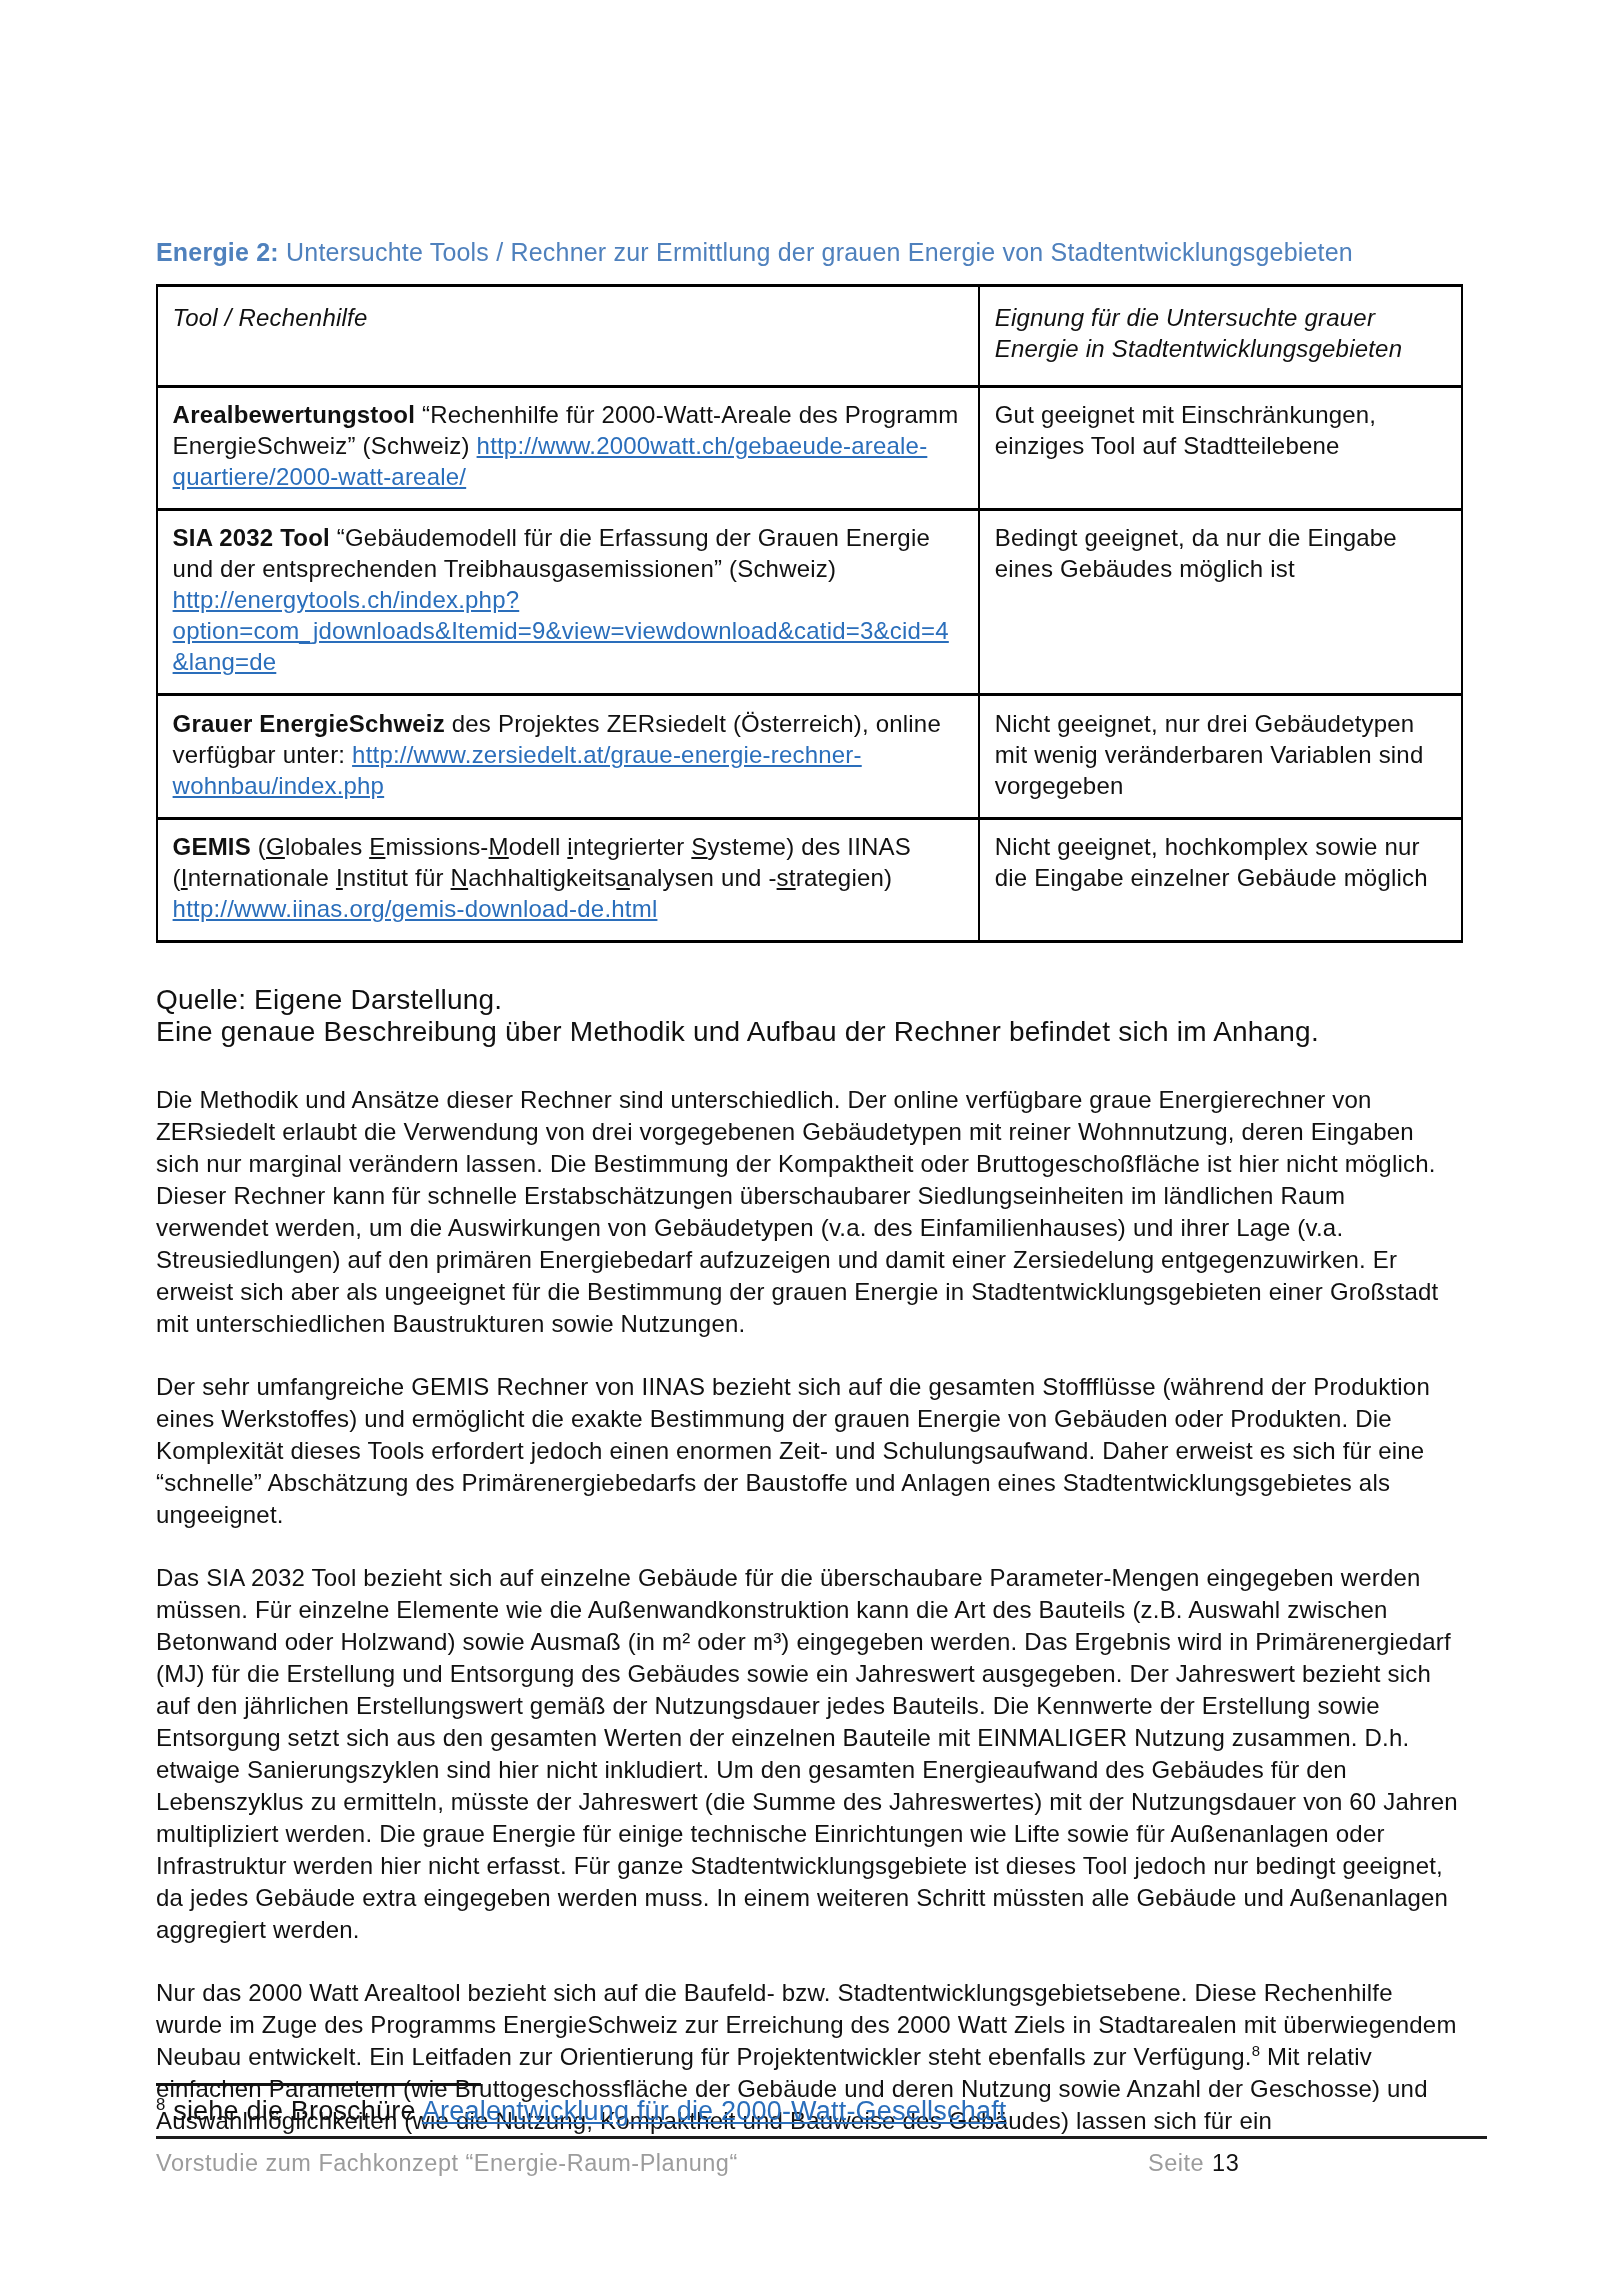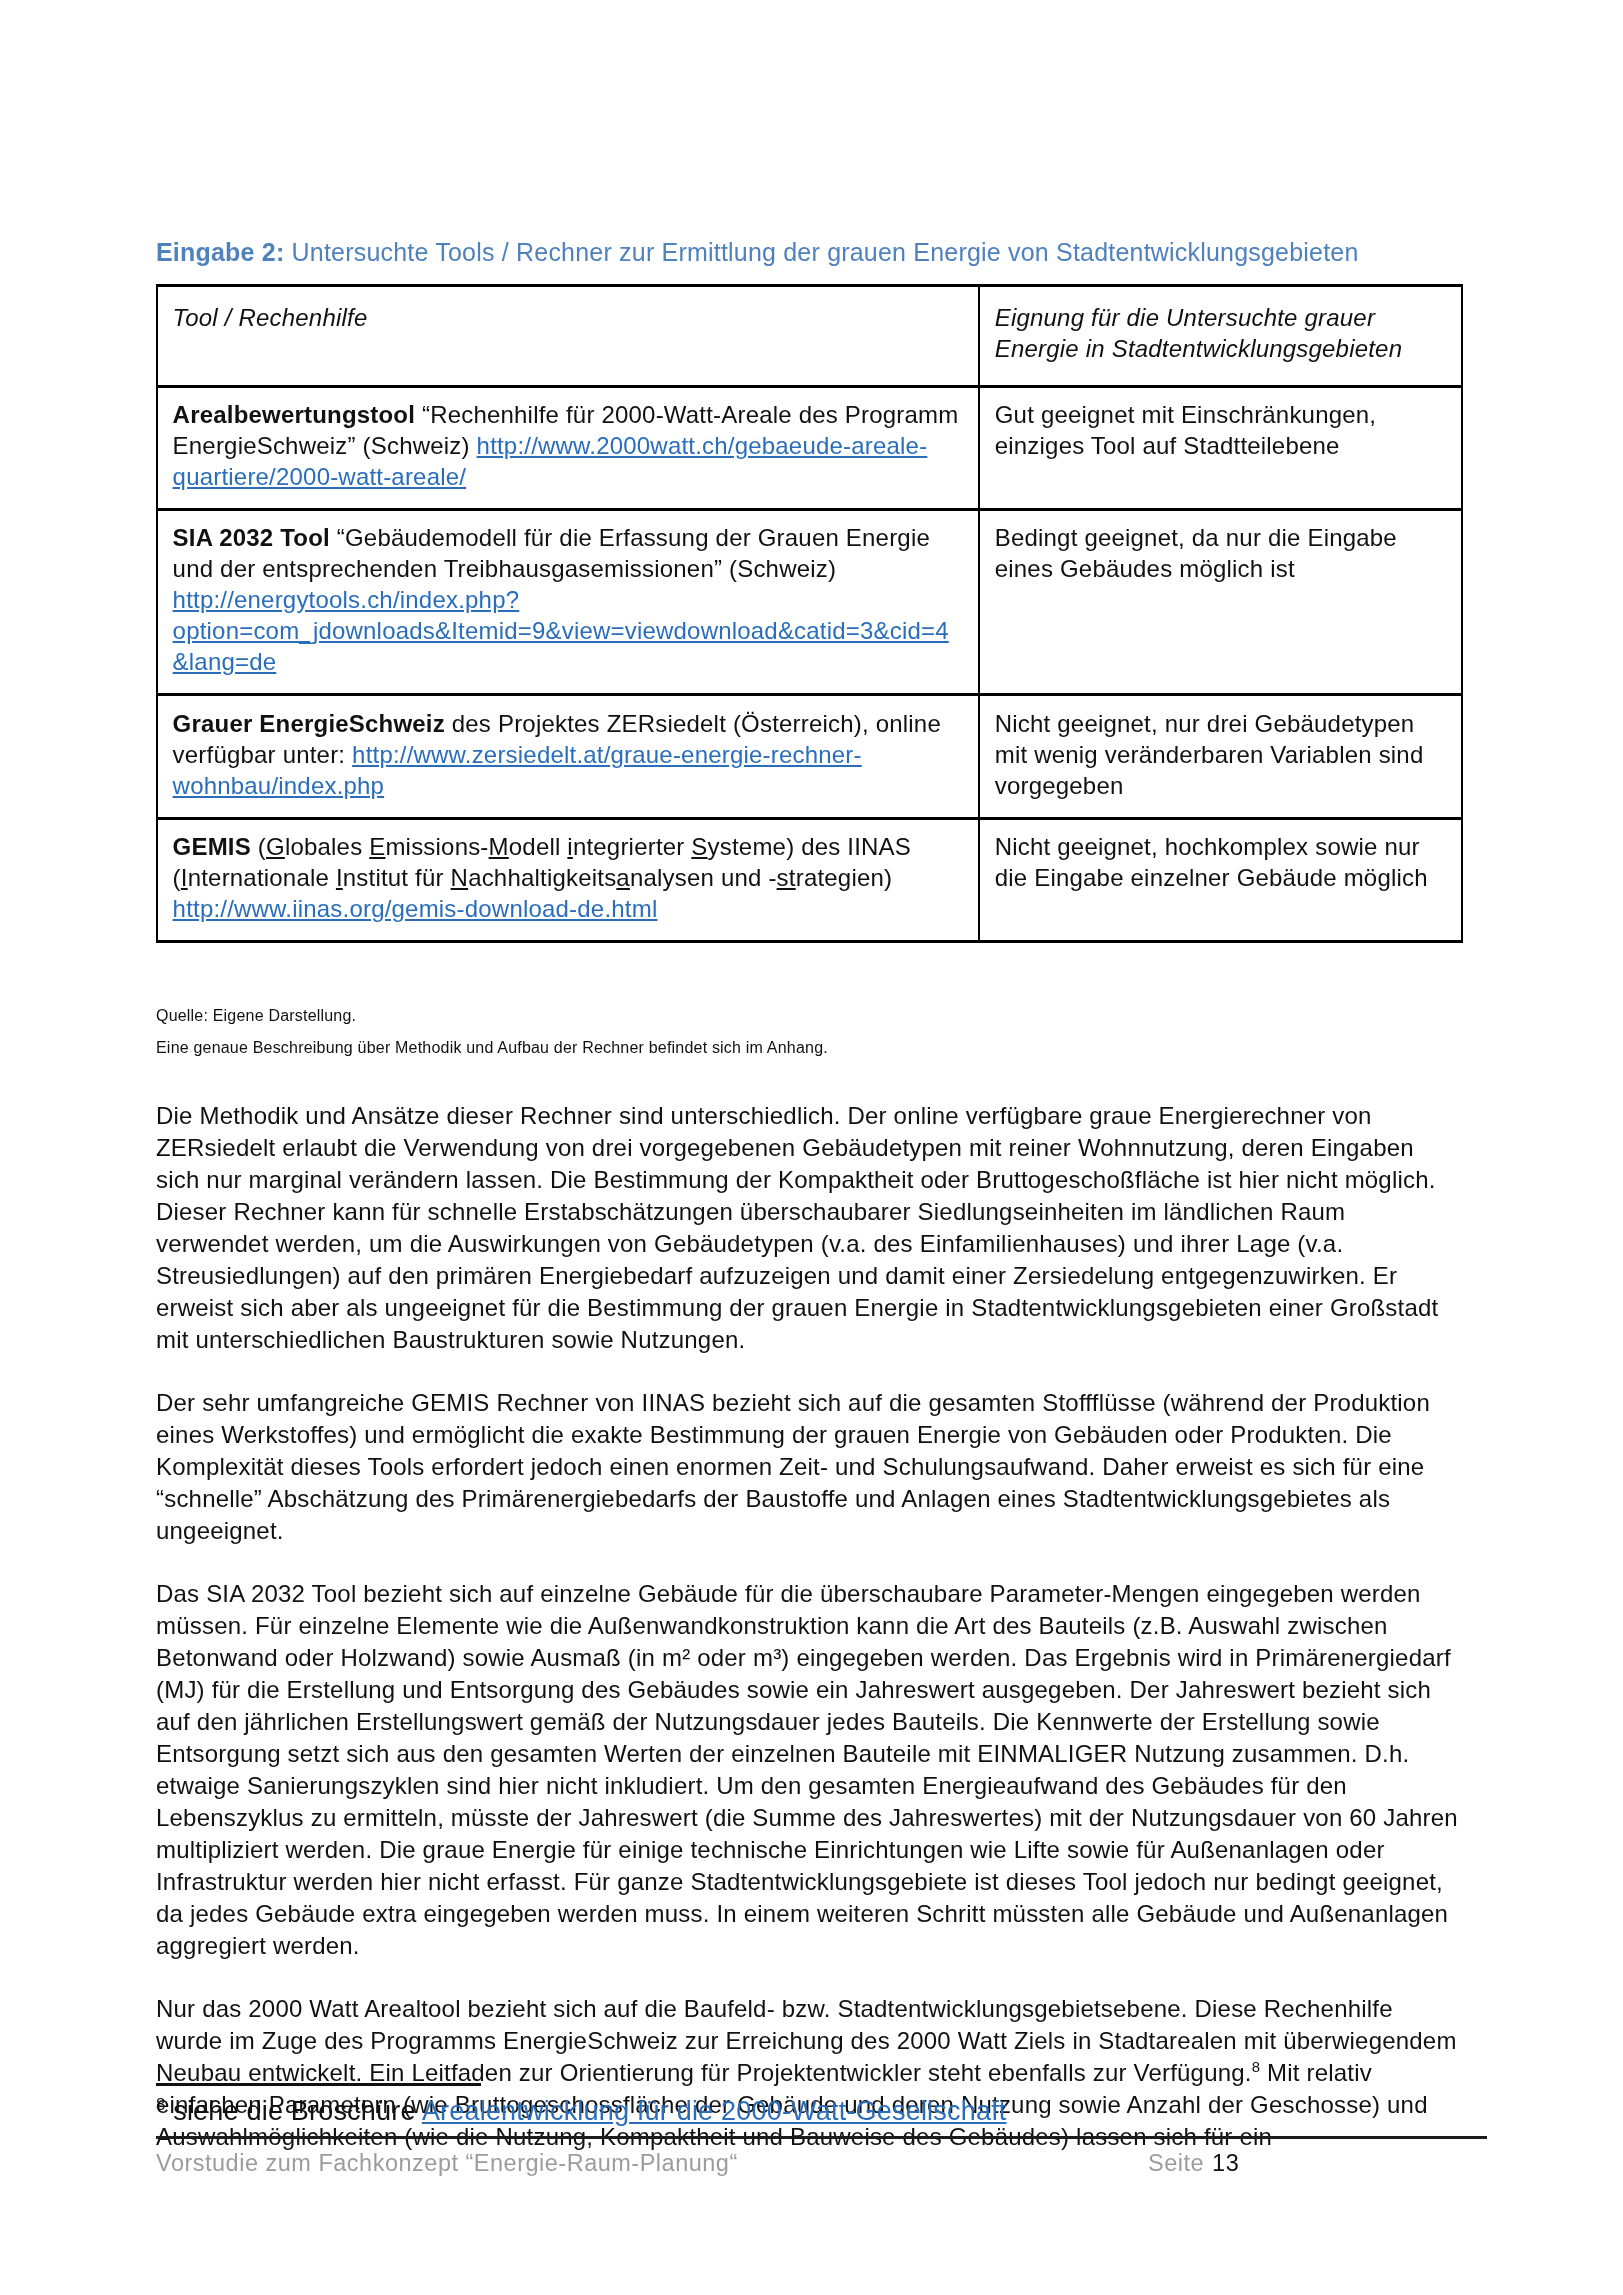--- a/index.html
+++ b/index.html
@@ -25,41 +25,41 @@
     padding:11.4px 14.6px 16px 14.6px;letter-spacing:0.2px;
   }
   table.tools th{font-style:italic;padding-top:14.6px;padding-bottom:21px;}
 
   .b{font-weight:bold;}
   .u{text-decoration:underline;}
   .sup{vertical-align:super;font-size:0.62em;line-height:0;}
   .link{color:#2a6ebb;text-decoration:underline;overflow-wrap:anywhere;cursor:pointer;}
 
   
-  .source{margin-top:57px;font-size:16px;line-height:32px;letter-spacing:0.2px;}
+  .source{margin-top:41px;font-size:28px;line-height:32px;letter-spacing:0.2px;}
   .source p{margin:0;}
 
   
   .paragraphs{margin-top:36px;}
   .paragraphs p{font-size:24px;line-height:32px;margin:0 0 31px 0;letter-spacing:0.2px;}
 
   
   .footnote-sep{position:absolute;left:156px;top:2083px;width:325px;height:0;border-top:3.2px solid #111;}
   .footnote{position:absolute;left:156px;top:2097px;width:1307px;font-size:27px;line-height:29px;letter-spacing:0.2px;}
   .footer-rule{position:absolute;left:156px;top:2136px;width:1331px;height:0;border-top:3.2px solid #1c1c1c;}
   .footer{position:absolute;left:156px;top:2149px;width:1331px;font-size:23.5px;line-height:28px;color:#9c9c9c;letter-spacing:0.5px;}
   .footer .page-indicator{position:absolute;left:992px;top:0;text-align:center;}
   .footer .page-number{color:#111;margin-left:8px;}
 </style>
 </head>
 <body>
 
 <div class="content">
 
-  <p class="table-title"><span class="b">Eingabe 2:</span><span> Untersuchte Tools / Rechner zur Ermittlung der grauen Energie von Stadtentwicklungsgebieten</span></p>
+  <p class="table-title"><span class="b">Energie 2:</span><span> Untersuchte Tools / Rechner zur Ermittlung der grauen Energie von Stadtentwicklungsgebieten</span></p>
 
   <table class="tools">
     <colgroup>
         <col class="c1">
         <col class="c2">
       </colgroup>
     <thead>
       <tr>
         <th>Tool / Rechenhilfe</th>
         <th>Eignung für die Untersuchte grauer Energie in Stadtentwicklungsgebieten</th>

